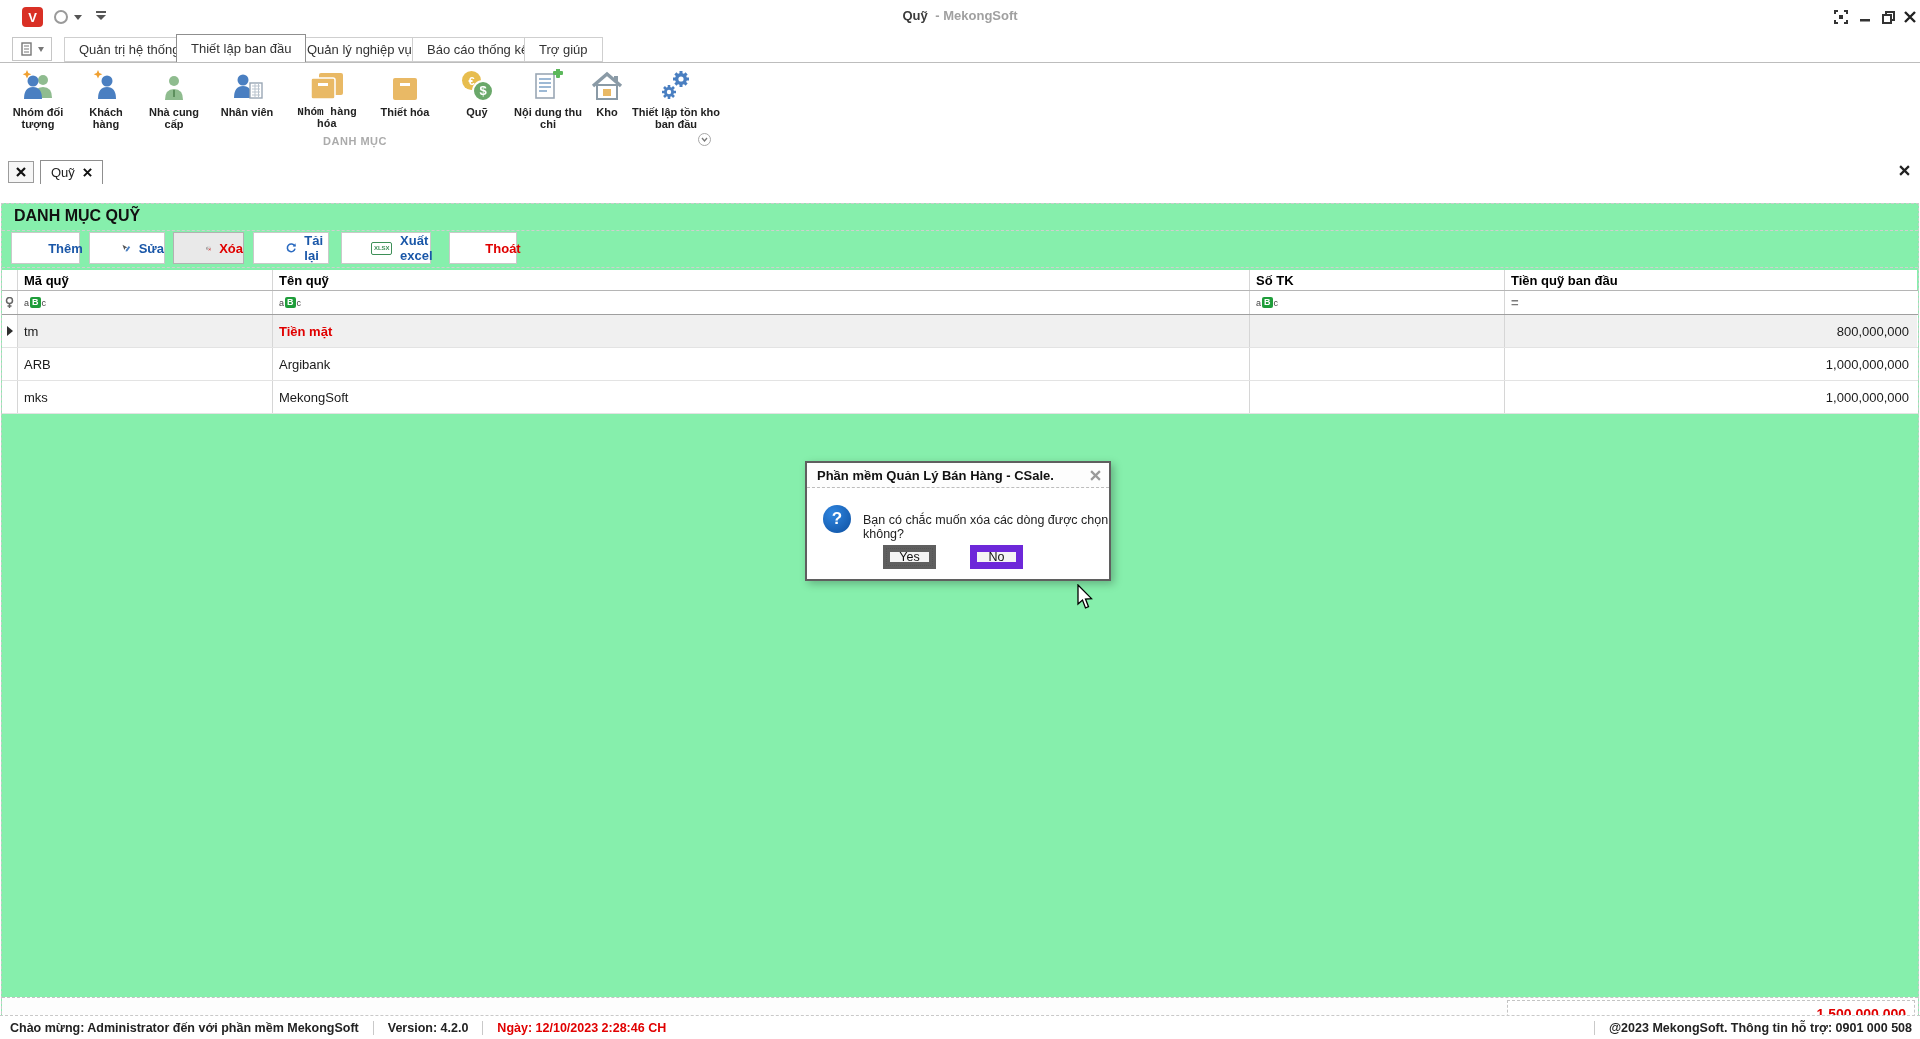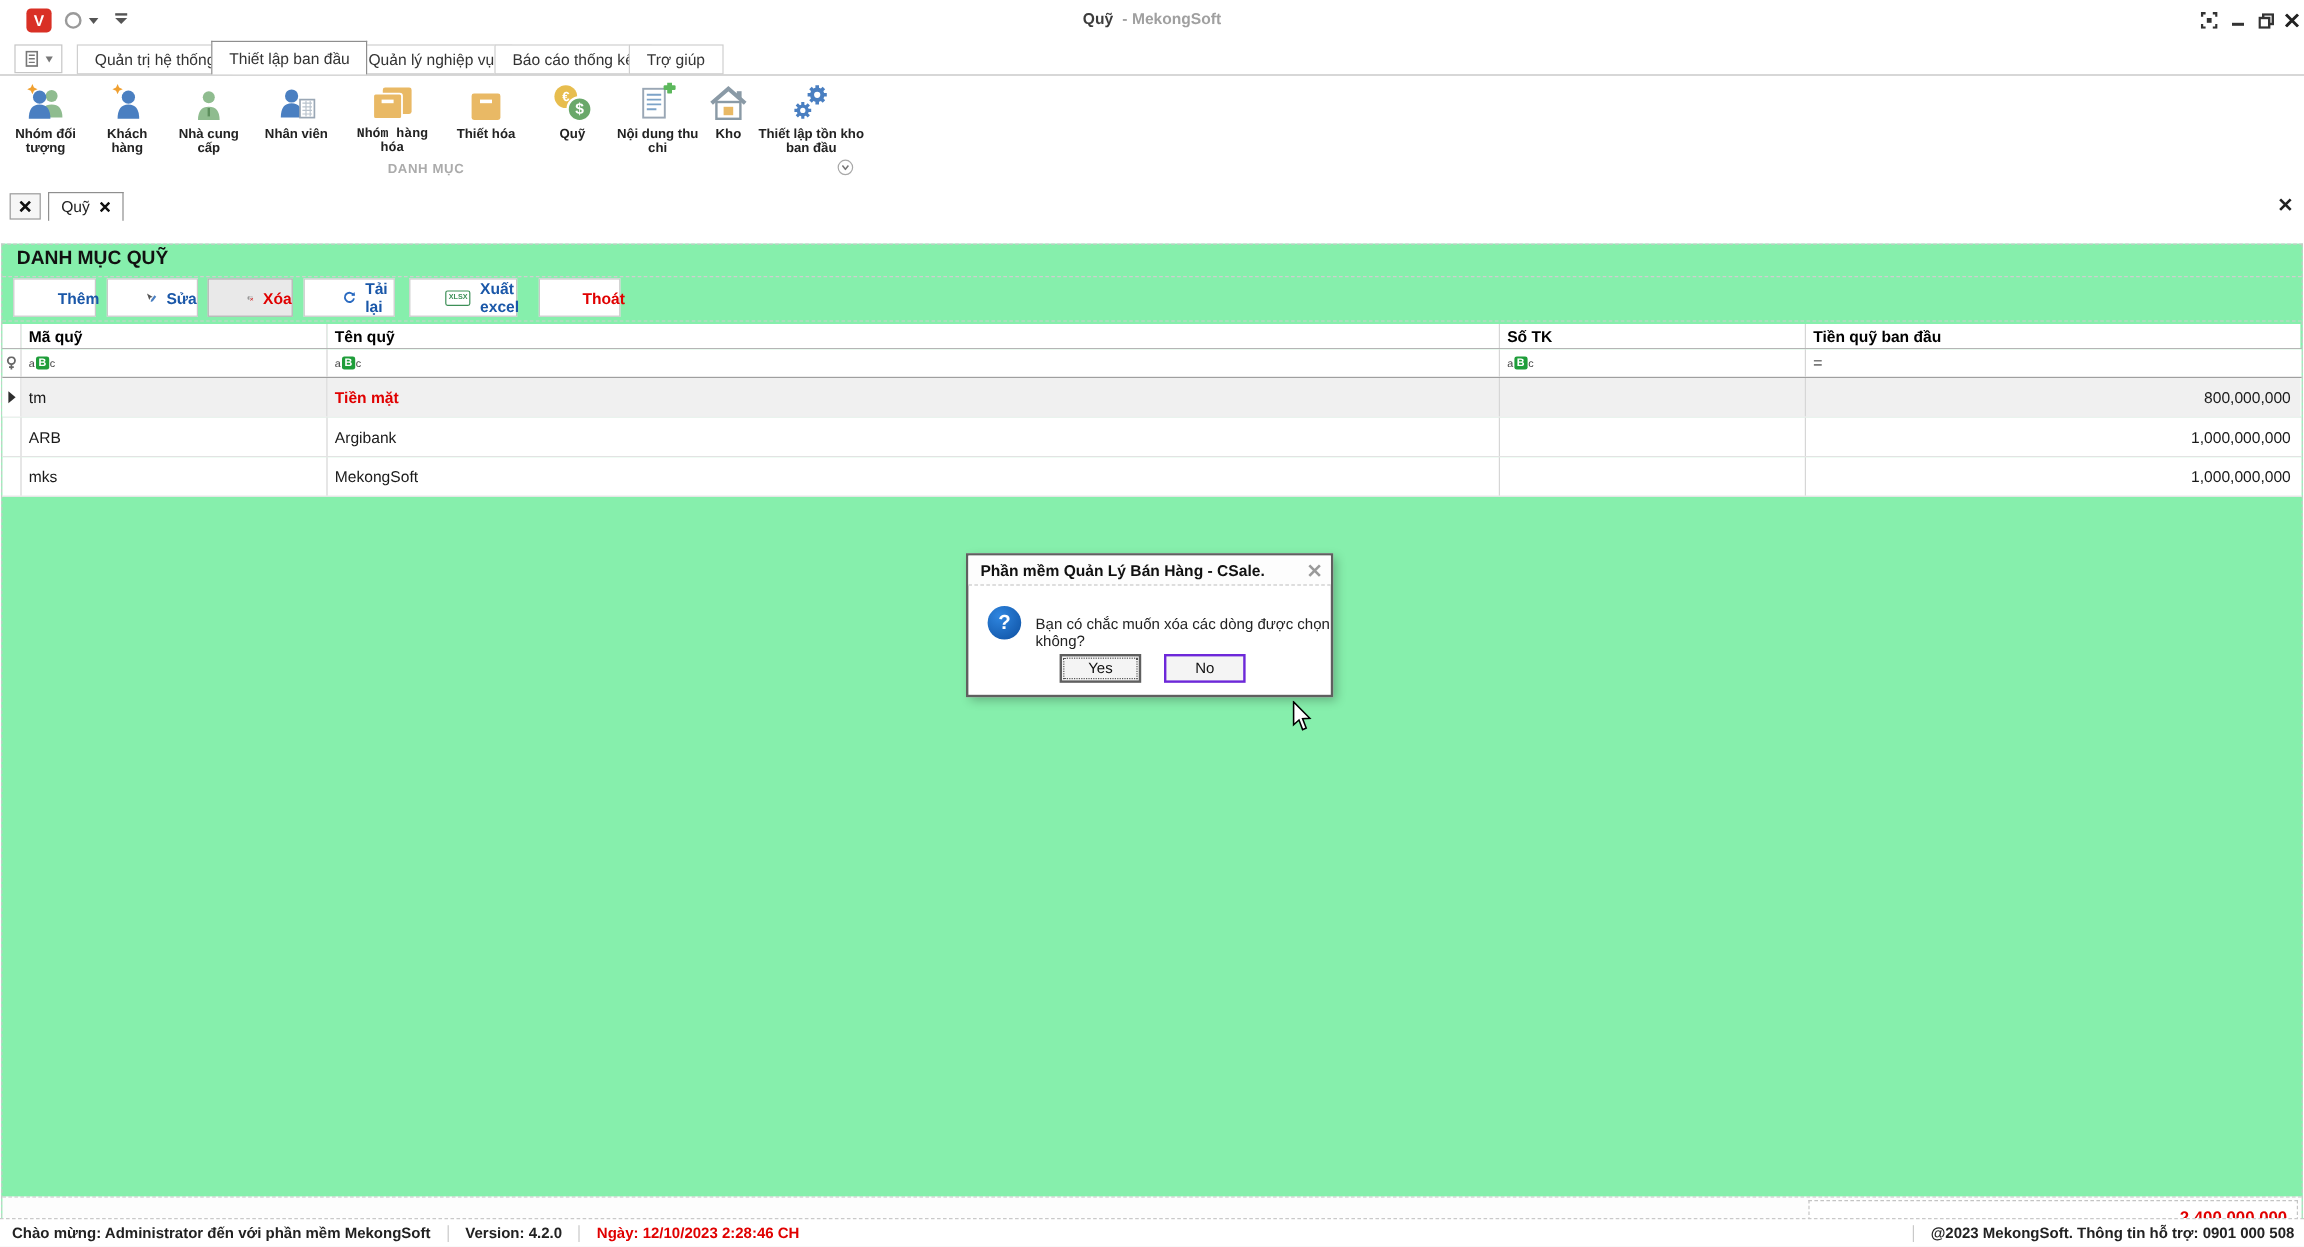--- a/index.html
+++ b/index.html
@@ -92,21 +92,21 @@
   
   .dialog{position:absolute;left:805px;top:461px;width:306px;height:120px;background:#fff;border:2px solid #5f5f5f;
           box-shadow:3px 3px 8px rgba(0,0,0,.25);z-index:10;}
   .dlg-title{position:absolute;top:0;left:0;width:100%;height:25px;border-bottom:1px dashed #bdbdbd;background:#fdfdfd;
              display:flex;align-items:center;padding:0 10px;font-weight:bold;font-size:13px;color:#111;}
   .dlg-close{position:absolute;right:8px;top:6px;}
   .dlg-icon{position:absolute;left:16px;top:42px;width:28px;height:28px;border-radius:50%;
             background:radial-gradient(circle at 35% 30%,#2f86e0,#0d4fa0);color:#fff;font-weight:bold;font-size:17px;
             display:flex;align-items:center;justify-content:center;}
   .dlg-msg{position:absolute;left:56px;top:50px;font-size:12.5px;color:#222;}
-  .dlg-btn{position:absolute;top:82px;width:68px;height:24px;border:2px solid #6d28d9;background:#f4f4f4;
+  .dlg-btn{position:absolute;top:82px;width:53px;height:24px;border:7px solid #6d28d9;background:#f4f4f4;
            display:flex;align-items:center;justify-content:center;font-size:12.5px;color:#111;}
   .dlg-btn.focused{outline:1px dotted #555;outline-offset:-4px;border-color:#5f5f5f;}
 
   
   .cursor{position:absolute;left:1075px;top:584px;z-index:20;}
 
   
   .coin{border-radius:50%;color:#fff;font-weight:bold;display:flex;align-items:center;justify-content:center;}
 </style>
 </head>
@@ -474,21 +474,21 @@
             <span></span>
           </div>
         <div class="gc c4">
             <span>1,000,000,000</span>
           </div>
       </div>
     </div>
 
     <div class="gfooter hatch">
       <div class="cell">
-          <span>2,400,000,000</span>
+          <span>1,500,000,000</span>
         </div>
     </div>
   </div>
 
   <div class="statusbar">
     <span style="margin-left:10px;color:#222;">Chào mừng: Administrator đến với phần mềm MekongSoft</span>
     <div class="vsep"></div>
     <span style="color:#222;">Version: 4.2.0</span>
     <div class="vsep"></div>
     <span class="red">Ngày: 12/10/2023 2:28:46 CH</span>

